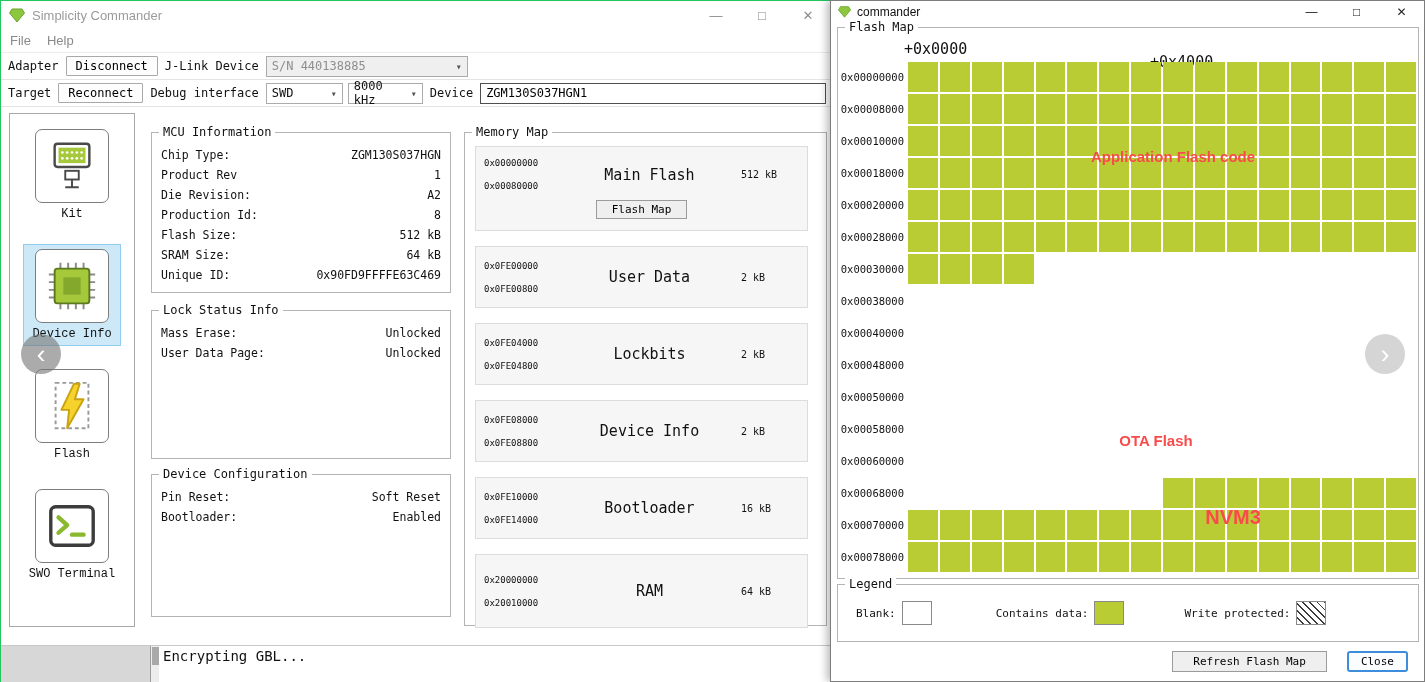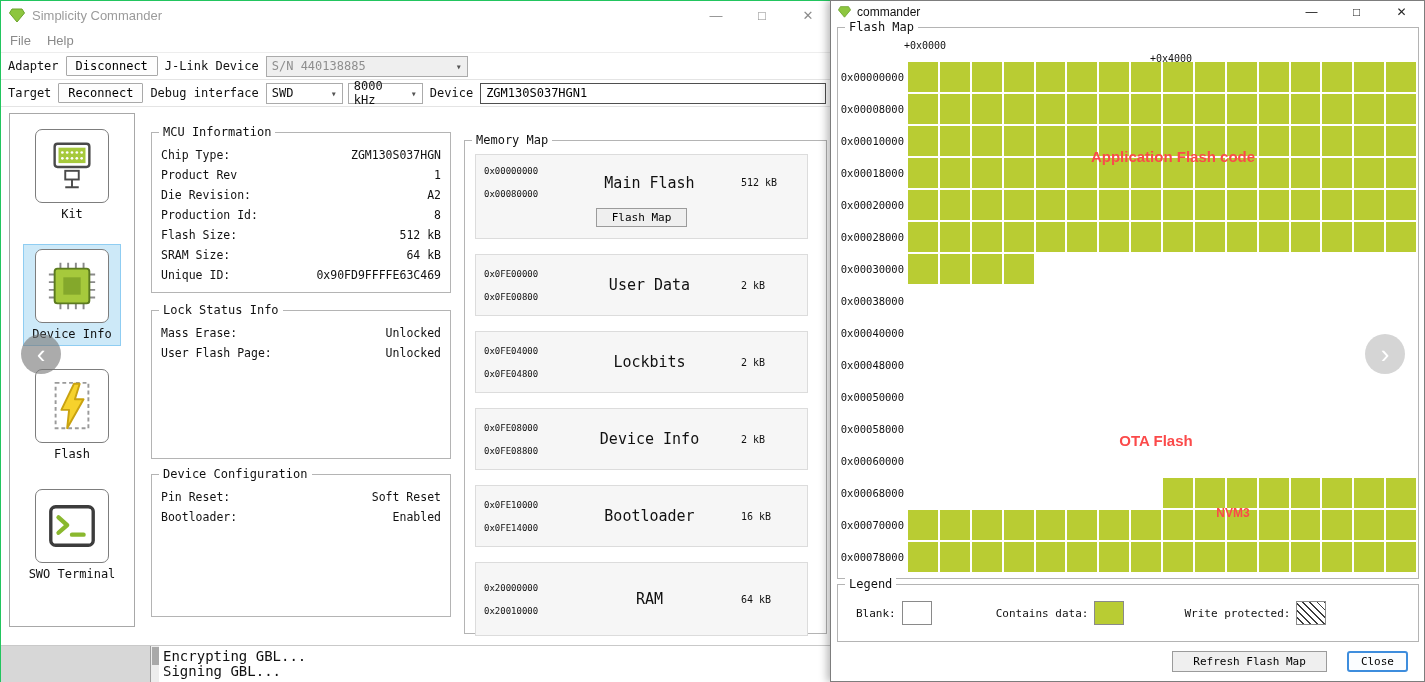--- a/index.html
+++ b/index.html
@@ -24,28 +24,28 @@
   .combo { border:1px solid #ababab; background:#fff; display:flex; align-items:center; gap:4px; padding:2px 5px; font-size:12px; height:21px; }
   .combo .arrow { margin-left:auto; color:#555; font-size:10px; }
   .combo.disabled { background:#efefef; color:#8e8e8e; width:202px; }
   .combo.swd { width:77px; } .combo.khz { width:75px; }
   .device-input { flex:1; border:1px solid #4f4f4f; height:21px; font-family:inherit; font-size:12px; padding:0 5px; }
   
   .sidebar { position:absolute; left:8px; top:112px; width:126px; height:514px; border:1px solid #a8a8a8; background:#fff; display:flex; flex-direction:column; align-items:center; padding-top:10px; gap:18px; }
   .side-item { display:flex; flex-direction:column; align-items:center; gap:4px; padding:4px 8px; border:1px solid transparent; }
   .side-item.selected { background:var(--selblue); border:1px solid #8fcdf2; }
   .icon-box { width:74px; height:74px; border:1px solid #7d7d7d; border-radius:7px; background:#fff; display:flex; align-items:center; justify-content:center; }
-  .side-label { font-size:12px; }
+  .side-label { font-size:12px;font-family:Liberation Mono, monospace; }
   
   .groupbox { position:absolute; border:1px solid #b4b4b4; background:#fff; }
   .gb-title { position:absolute; top:-8px; left:7px; background:#fff; padding:0 4px; font-size:12px; white-space:nowrap; }
   .gb-mcu { left:150px; top:131px; width:300px; height:161px; }
   .gb-lock { left:150px; top:309px; width:300px; height:149px; }
   .gb-cfg { left:150px; top:473px; width:300px; height:143px; }
-  .gb-mem { left:463px; top:131px; width:363px; height:494px;margin-top:8px; }
+  .gb-mem { left:463px; top:131px; width:363px; height:494px; }
   .kv-list { padding:12px 9px 0 9px; }
   .kv { display:flex; justify-content:space-between; height:20px; align-items:center; font-size:11.5px; }
   .kv .v { text-align:right; }
   
   .region-list { padding-top:13px; }
   .region { background:#f6f6f6; border:1px solid #dcdcdc; margin:0 18px 15px 10px; height:62px; display:flex; align-items:center; }
   .region.tall { height:85px; flex-wrap:wrap; }
   .region.ram { height:74px; }
   .r-addrs { width:82px; display:flex; flex-direction:column; gap:13px; font-size:9px; padding-left:8px; }
   .r-name { flex:1; text-align:center; font-size:15px; }
@@ -63,31 +63,31 @@
   .nav-left { left:20px; top:333px; background:rgba(120,120,120,.62); }
   .nav-right { left:534px; top:333px; background:rgba(190,190,190,.65); }
   
   .flash-window { position:absolute; left:830px; top:0; width:595px; height:682px; background:#fff; border:1px solid #7d7d7d; box-shadow:-3px 0 8px rgba(0,0,0,.28); }
   .f-titlebar { height:21px; display:flex; align-items:center; }
   .f-titlebar .app-icon { width:13px; height:13px; margin:0 6px 0 7px; }
   .f-title { font-family:"Liberation Sans",sans-serif; font-size:12px; color:#111; }
   .f-controls { margin-left:auto; display:flex; height:100%; }
   .f-controls .win-btn { width:45px; color:#222; font-size:12px; }
   .gb-flashmap { left:6px; top:26px; width:582px; height:552px; position:absolute; }
-  .col-header { position:absolute; font-size:10px; top:-8px; }
+  .col-header { position:absolute; font-size:15px; top:-8px; }
   .ch0 { left:66px; } .ch1 { left:312px; }
   .row-labels { position:absolute; left:2px; top:34px; width:64px; height:510px; display:grid; grid-template-rows:repeat(16,1fr); gap:2px; }
   .row-label { display:flex; align-items:center; justify-content:flex-end; font-size:10.5px; }
   .flash-grid { position:absolute; left:70px; top:34px; width:508px; height:510px; display:grid; grid-template-columns:repeat(16,1fr); grid-template-rows:repeat(16,1fr); gap:2px; }
   .cell.filled { background:var(--cell); }
   .cell.blank { background:#fff; }
   .annotation { position:absolute; color:var(--red); font-family:"Liberation Sans",sans-serif; font-size:15px; font-weight:600; text-align:center; }
   .ann-app { left:155px; top:120px; width:360px; }
   .ann-ota { left:228px; top:404px; width:180px; }
-  .ann-nvm { left:345px; top:478px; width:100px; font-size:12px; }
+  .ann-nvm { left:345px; top:478px; width:100px; font-size:20px; }
   .gb-legend { left:6px; top:583px; width:582px; height:58px; position:absolute; }
   .legend-row { display:flex; align-items:center; padding-top:16px; font-size:11px; }
   .swatch { width:30px; height:24px; border:1px solid #8a8a8a; margin-left:6px; }
   .swatch.blank { background:#fff; }
   .swatch.data { background:var(--cell); }
   .swatch.hatch { background:repeating-linear-gradient(45deg,#fff 0 4px,#3c3c3c 4px 5px); }
   .lg-blank { margin-left:18px; } .lg-data { margin-left:64px; } .lg-wp { margin-left:60px; }
   .f-footer { position:absolute; left:0; top:650px; width:595px; display:flex; justify-content:flex-end; gap:20px; padding-right:18px; align-items:center; }
   .f-btn { background:#efefef; border:1px solid #9b9b9b; font-family:inherit; font-size:11px; padding:3px 20px; }
   .f-btn.primary { background:#fbfdff; border:2px solid #3e8ddd; border-radius:3px; padding:2px 12px; }
@@ -230,21 +230,21 @@
       </div>
   </div>
   <div class="groupbox gb-lock">
     <span class="gb-title">Lock Status Info</span>
     <div class="kv-list">
         <div class="kv">
           <span class="k">Mass Erase:</span>
           <span class="v">Unlocked</span>
         </div>
         <div class="kv">
-          <span class="k">User Flash Page:</span>
+          <span class="k">User Data Page:</span>
           <span class="v">Unlocked</span>
         </div>
       </div>
   </div>
   <div class="groupbox gb-cfg">
     <span class="gb-title">Device Configuration</span>
     <div class="kv-list">
         <div class="kv">
           <span class="k">Pin Reset:</span>
           <span class="v">Soft Reset</span>
@@ -310,21 +310,20 @@
       </div>
   </div>
 
   <div class="log-sep"></div>
   <div class="log-gray"></div>
   <div class="log-scrollbar">
       <div class="log-thumb"></div>
     </div>
   <div class="log-text">
       <div>Encrypting GBL...</div>
-      <div>Signing GBL...</div>
     </div>
 
   <div class="nav-circle nav-left">‹</div>
 </div>
 
 <div class="flash-window">
   <div class="f-titlebar">
     <span class="app-icon">
       <svg viewBox="0 0 16 16" width="13" height="13">
           <path d="M3 2 h10 l2.5 4 L8 15 L.5 6 Z" fill="#8dc63f" stroke="#6ba32c" stroke-width="1"></path>

